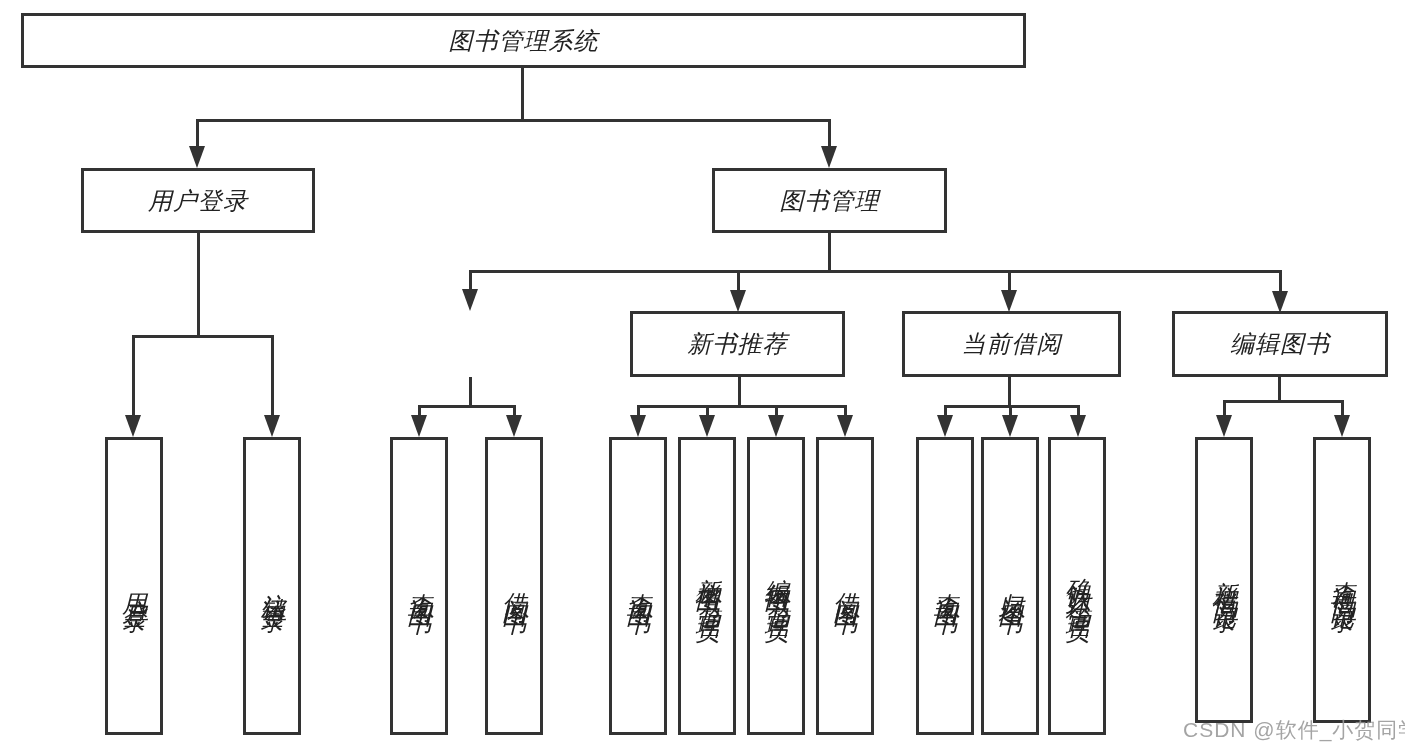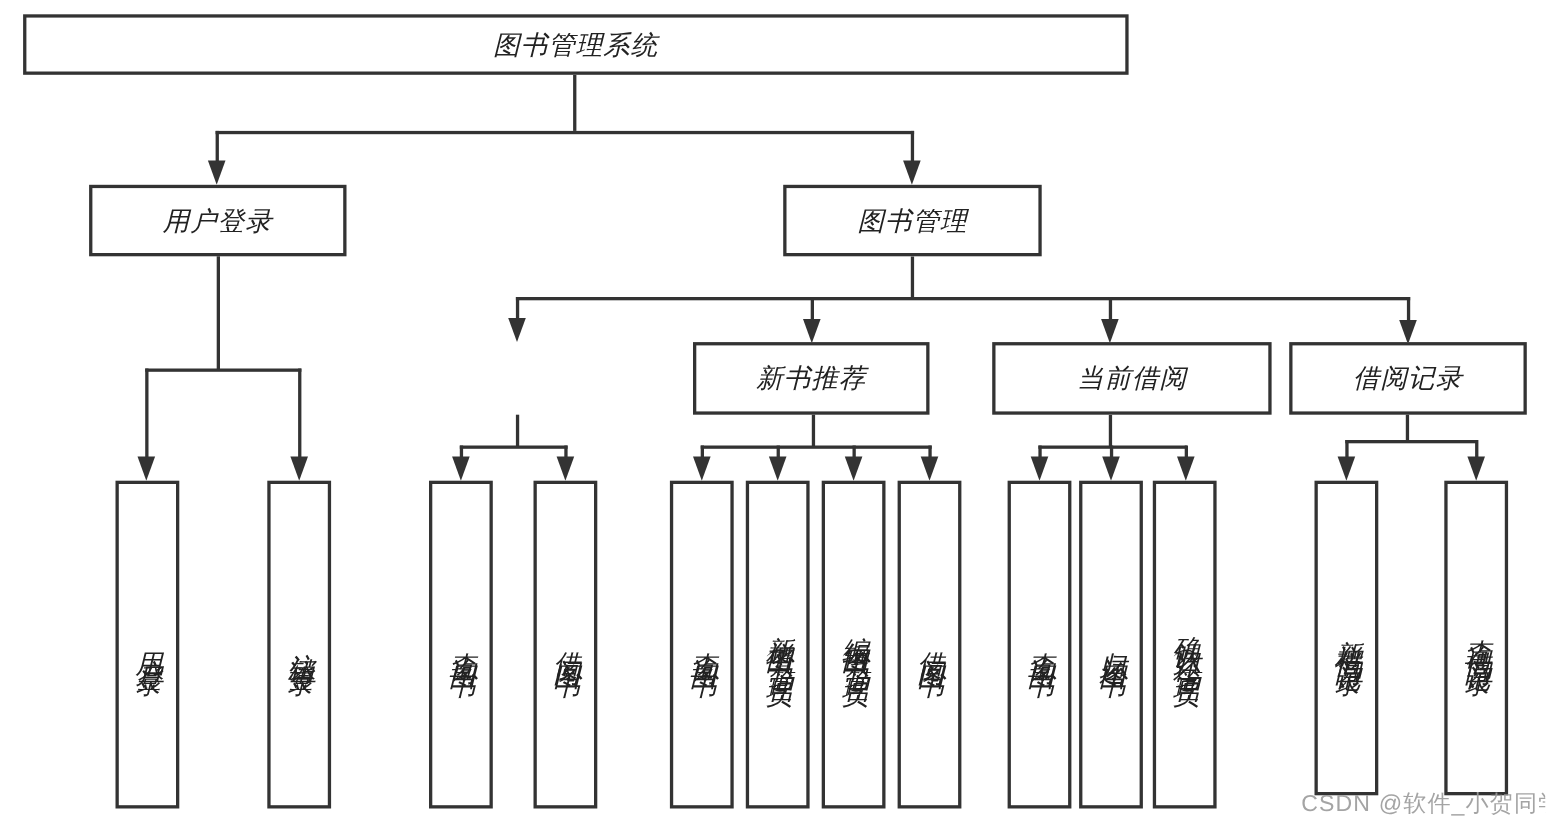--- a/index.html
+++ b/index.html
@@ -103,25 +103,25 @@
   <div class="box" style="left:81px;top:168px;width:234px;height:65px">
     <span class="hlabel">用户登录</span>
   </div>
   <div class="box" style="left:712px;top:168px;width:235px;height:65px">
     <span class="hlabel">图书管理</span>
   </div>
 
   <div class="box" style="left:630px;top:311px;width:215px;height:66px">
     <span class="hlabel">新书推荐</span>
   </div>
-  <div class="box" style="left:902px;top:311px;width:254px;height:66px">
+  <div class="box" style="left:902px;top:311px;width:219px;height:66px">
     <span class="hlabel">当前借阅</span>
   </div>
   <div class="box" style="left:1172px;top:311px;width:216px;height:66px">
-    <span class="hlabel">借阅记录</span>
+    <span class="hlabel">编辑图书</span>
   </div>
 
   <div class="box" style="left:105px;top:437px;width:58px;height:298px">
     <span class="vlabel">用户登录</span>
   </div>
   <div class="box" style="left:243px;top:437px;width:58px;height:298px">
     <span class="vlabel">注销登录</span>
   </div>
 
   <div class="box" style="left:390px;top:437px;width:58px;height:298px">

